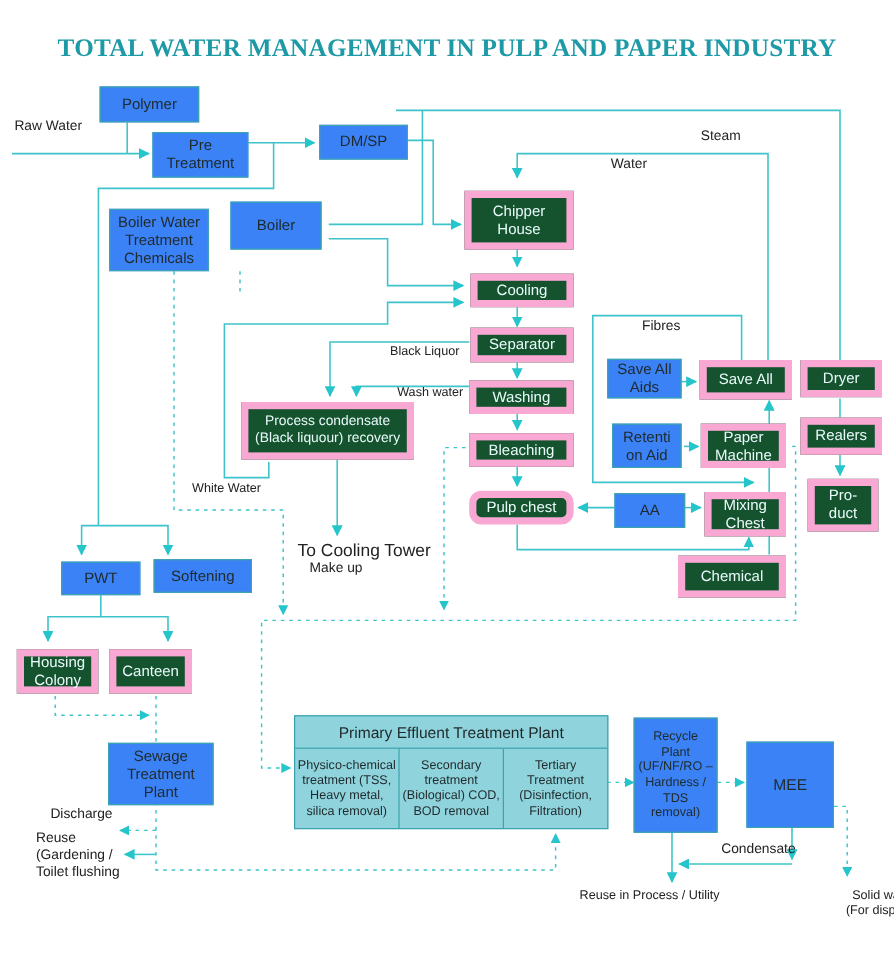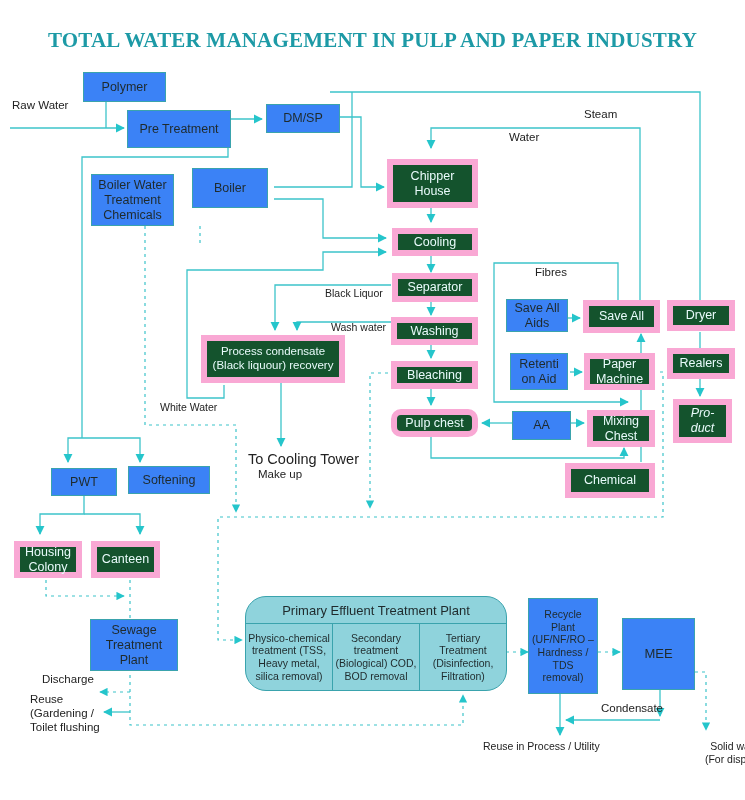--- a/index.html
+++ b/index.html
@@ -93,21 +93,21 @@
     <path d="M130,580 V620"></path>
     <path d="M130,668 V725 H463 V695" marker-end="url(#ar)"></path>
     <path d="M130,692 H100" marker-end="url(#ar)"></path>
     <path d="M506,652 H528" marker-end="url(#ar)"></path>
     <path d="M598,652 H620" marker-end="url(#ar)"></path>
     <path d="M695,672 H706 V730" marker-end="url(#ar)"></path>
   </g>
 </svg>
 
 <div class="box light" style="left:83px;top:72px;width:83px;height:30px;">Polymer</div>
-<div class="box light" style="left:127px;top:110px;width:104px;height:38px;">Pre Treatment</div>
+<div class="box light" style="left:127px;top:110px;width:80px;height:38px;">Pre Treatment</div>
 <div class="box light" style="left:266px;top:104px;width:74px;height:29px;">DM/SP</div>
 <div class="box light" style="left:91px;top:174px;width:83px;height:52px;">Boiler Water Treatment Chemicals</div>
 <div class="box light" style="left:192px;top:168px;width:76px;height:40px;">Boiler</div>
 
 <div class="box dark" style="left:387px;top:159px;width:91px;height:49px;">Chipper House</div>
 <div class="box dark" style="left:392px;top:228px;width:86px;height:28px;">Cooling</div>
 <div class="box dark" style="left:392px;top:273px;width:86px;height:29px;">Separator</div>
 <div class="box dark" style="left:391px;top:317px;width:87px;height:28px;">Washing</div>
 <div class="box dark" style="left:391px;top:361px;width:87px;height:28px;">Bleaching</div>
 <div class="box dark" style="left:391px;top:409px;width:87px;height:28px;border-radius:10px;">Pulp chest</div>
@@ -115,29 +115,29 @@
 
 <div class="box light" style="left:506px;top:299px;width:62px;height:33px;">Save All Aids</div>
 <div class="box dark" style="left:583px;top:300px;width:77px;height:33px;">Save All</div>
 <div class="box light" style="left:510px;top:353px;width:58px;height:37px;">Retenti on Aid</div>
 <div class="box dark" style="left:584px;top:353px;width:71px;height:37px;">Paper Machine</div>
 <div class="box light" style="left:512px;top:411px;width:59px;height:29px;">AA</div>
 <div class="box dark" style="left:587px;top:410px;width:68px;height:37px;">Mixing Chest</div>
 <div class="box dark" style="left:565px;top:463px;width:90px;height:35px;">Chemical</div>
 <div class="box dark" style="left:667px;top:300px;width:68px;height:31px;">Dryer</div>
 <div class="box dark" style="left:667px;top:348px;width:68px;height:31px;">Realers</div>
-<div class="box dark" style="left:673px;top:399px;width:59px;height:44px;padding:0 12px;font-style:italic;">Pro- duct</div>
+<div class="box dark" style="left:673px;top:399px;width:59px;height:44px;padding:0 12px;">Pro- duct</div>
 
 <div class="box light" style="left:51px;top:468px;width:66px;height:28px;">PWT</div>
 <div class="box light" style="left:128px;top:466px;width:82px;height:28px;">Softening</div>
 <div class="box dark" style="left:14px;top:541px;width:68px;height:37px;">Housing Colony</div>
 <div class="box dark" style="left:91px;top:541px;width:69px;height:37px;">Canteen</div>
 <div class="box light" style="left:90px;top:619px;width:88px;height:52px;">Sewage Treatment Plant</div>
 
-<div class="etp" style="left:245px;top:596px;width:262px;height:95px;border-radius:21px;">
+<div class="etp" style="left:245px;top:596px;width:262px;height:95px;">
   <div class="head">Primary Effluent Treatment Plant</div>
   <div class="cols">
     <div class="col">Physico-chemical treatment (TSS, Heavy metal, silica removal)</div>
     <div class="col">Secondary treatment (Biological) COD, BOD removal</div>
     <div class="col">Tertiary Treatment (Disinfection, Filtration)</div>
   </div>
 </div>
 <div class="box light" style="left:528px;top:598px;width:70px;height:96px;font-size:10.5px;padding:0 3px;">Recycle Plant (UF/NF/RO – Hardness / TDS removal)</div>
 <div class="box light" style="left:622px;top:618px;width:73px;height:72px;font-size:13px;">MEE</div>
 

